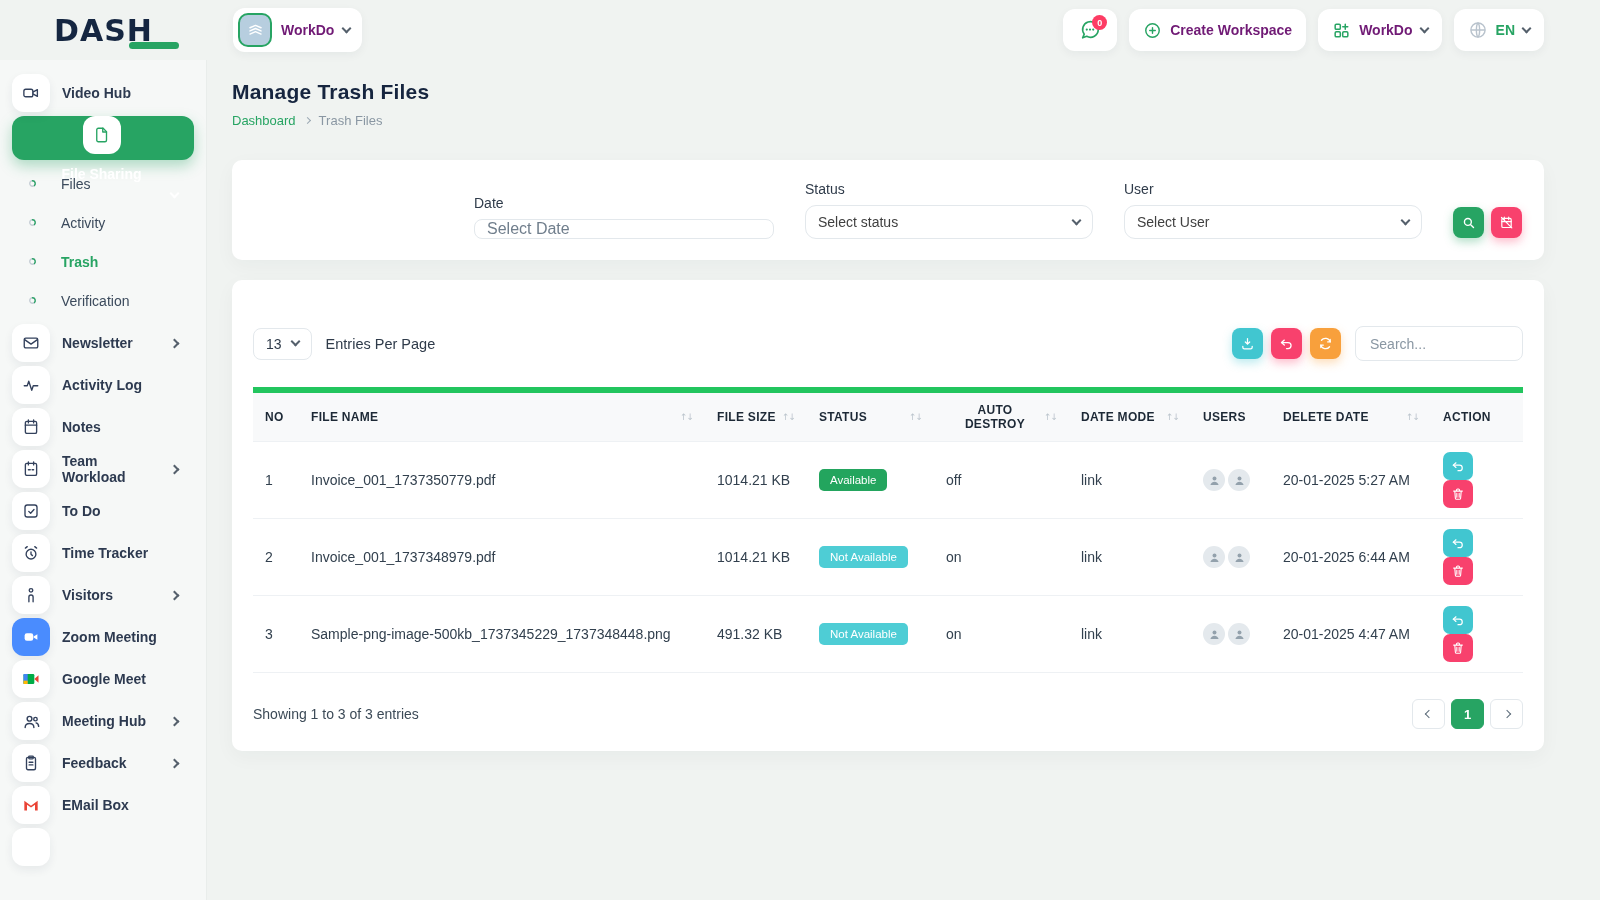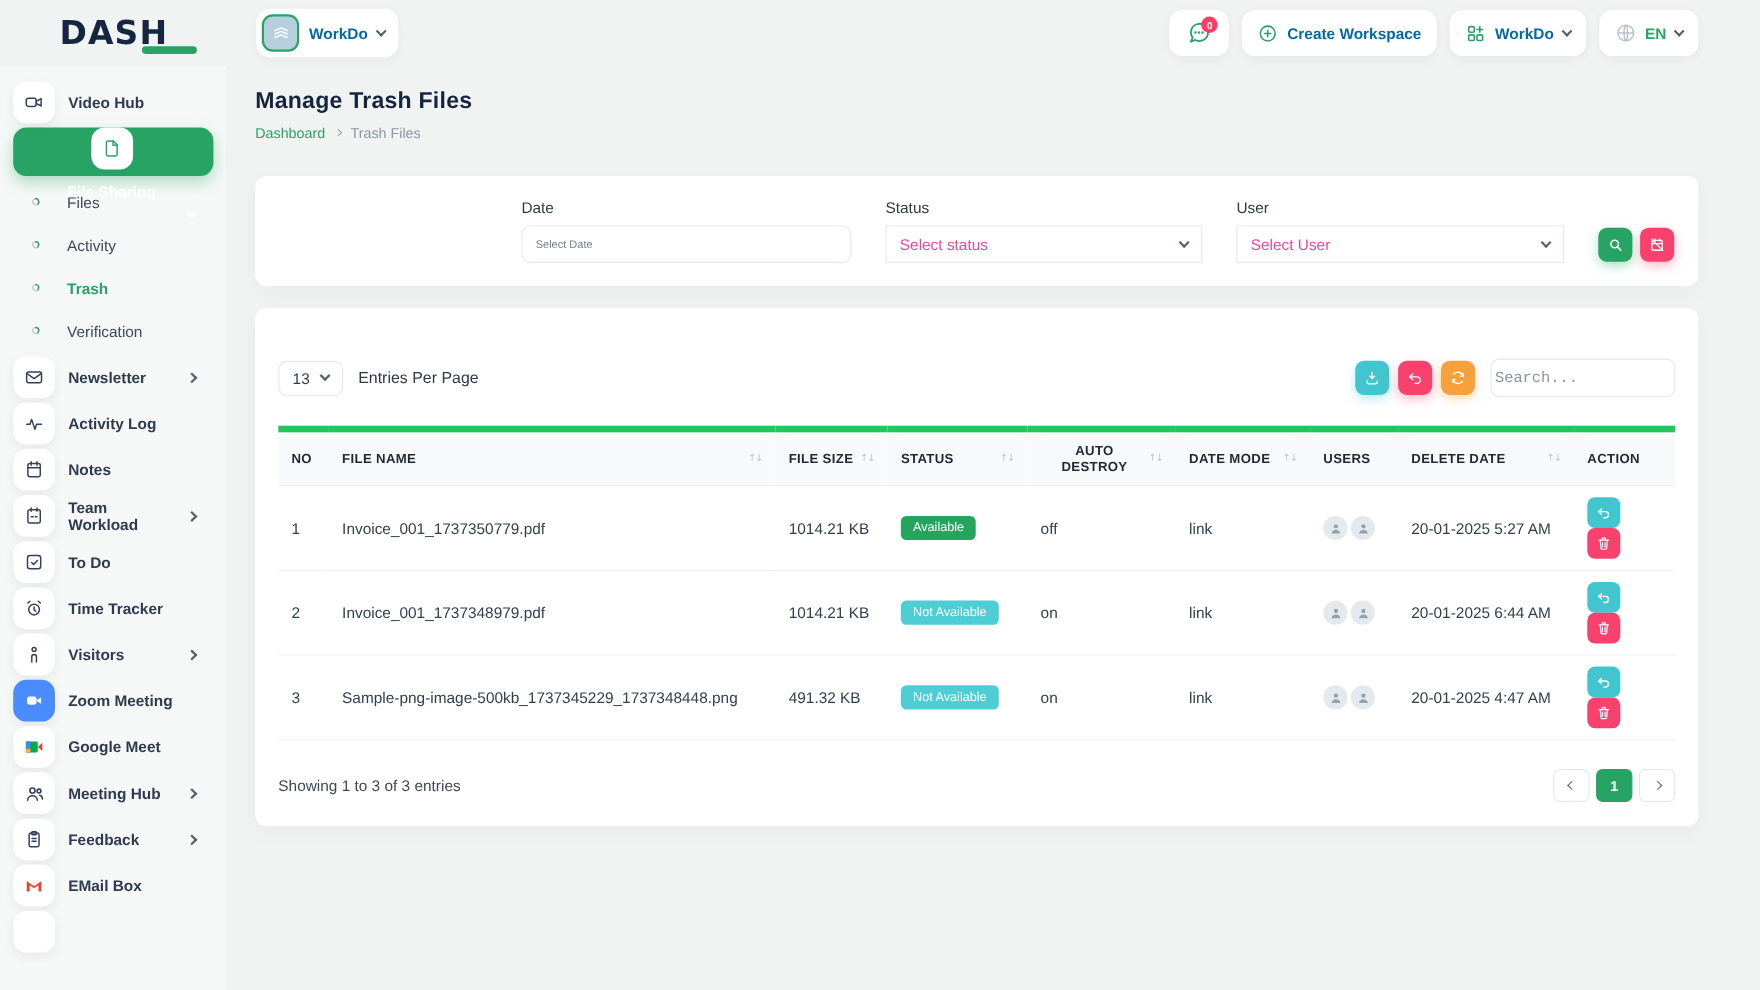--- a/index.html
+++ b/index.html
@@ -14,21 +14,21 @@
   svg{display:block}
   
   .topbar{height:60px; display:flex; align-items:center; position:relative; z-index:5;}
   .logo{width:207px; display:flex; justify-content:center; align-items:center; position:relative; cursor:pointer;}
   .logo-text{font-weight:900; font-size:30px; letter-spacing:1px; color:#152641; font-family:"DejaVu Sans",sans-serif;}
   .logo-bar{position:absolute; right:28px; top:29px; width:50px; height:7px; background:var(--green); border-radius:4px;}
   .ws-pill{display:flex; align-items:center; gap:9px; background:#fff; border-radius:12px; padding:5px 12px 5px 5px; margin-left:26px;
     box-shadow:0 3px 10px rgba(25,45,65,.05); cursor:pointer; height:44px;}
   .ws-icon{width:34px; height:34px; border-radius:10px; background:#b7cedf; border:2px solid var(--green);
     display:flex; align-items:center; justify-content:center;}
-  .pill-label{font-size:14px; font-weight:700; color:#0369a1;}
+  .pill-label{font-size:14px; font-weight:700; color:#701a75;}
   .topbar-right{margin-left:auto; display:flex; align-items:center; gap:12px; margin-right:56px;}
   .top-pill{display:flex; align-items:center; gap:8px; background:#fff; border:none; border-radius:12px; height:42px; padding:0 14px;
     box-shadow:0 3px 10px rgba(25,45,65,.05); cursor:pointer; font-family:inherit;}
   .msg-btn{position:relative; width:54px; justify-content:center;}
   .badge-red{position:absolute; top:6px; right:10px; background:#fd3c64; color:#fff; font-size:9px; font-weight:700;
     min-width:15px; height:15px; border-radius:8px; display:flex; align-items:center; justify-content:center; padding:0 3px;}
   .caret{width:7px; height:7px; border-right:2px solid #55606c; border-bottom:2px solid #55606c;
     transform:rotate(45deg); margin-top:-4px; flex:none;}
   .caret.white{border-color:#fff;}
   .caret.right{transform:rotate(-45deg); margin-top:0;}
@@ -51,44 +51,44 @@
   .main{margin-left:232px; margin-right:56px; padding-top:20px;}
   .page-title{font-size:21px; font-weight:700; color:#16253f; letter-spacing:.2px;}
   .breadcrumb{display:flex; align-items:center; gap:9px; margin-top:9px; font-size:13px;}
   .breadcrumb a{color:var(--green); text-decoration:none; cursor:pointer;}
   .crumb-current{color:var(--muted);}
   .crumb-sep{width:5px; height:5px; border-right:1.6px solid #9aa7b2; border-bottom:1.6px solid #9aa7b2; transform:rotate(-45deg);}
   .card{background:#fff; border-radius:10px; box-shadow:0 6px 20px rgba(24,40,56,.04);}
   
   .filter-card{margin-top:32px; padding:21px 22px; display:flex; justify-content:flex-end; align-items:flex-end; gap:31px;}
   .fgroup label{display:block; font-size:14px; font-weight:500; color:#2f3b4a; margin-bottom:8px;}
-  .fcontrol{height:34px; border:1px solid var(--border); border-radius:0; display:flex; align-items:center;
-    padding:0 12px; font-size:14px; color:#ec4899; background:#fff; cursor:pointer;}
-  .fgroup input{width:100%; height:34px; border:1px solid var(--border); border-radius:8px; padding:0 12px; font-size:10px;
+  .fcontrol{height:34px; border:1px solid var(--border); border-radius:11px; display:flex; align-items:center;
+    padding:0 12px; font-size:14px; color:#404040; background:#fff; cursor:pointer;}
+  .fgroup input{width:100%; height:20px; border:1px solid var(--border); border-radius:8px; padding:0 12px; font-size:16px;
     color:#2f3b4a; font-family:inherit; outline:none;}
   .fgroup input::placeholder{color:#707e8c;}
   .fg-date{width:300px;} .fg-status{width:288px;} .fg-user{width:298px;}
   .fcontrol .caret{margin-left:auto;}
   .fbuttons{display:flex; gap:7px; padding-bottom:1px;}
   .sq-btn{width:31px; height:31px; border:none; border-radius:8px; display:flex; align-items:center; justify-content:center;
     color:#fff; cursor:pointer;}
   .sq-btn.green{background:var(--green); box-shadow:0 4px 10px rgba(39,164,99,.35);}
   .sq-btn.pink{background:var(--pink); box-shadow:0 4px 10px rgba(248,65,109,.35);}
   .sq-btn.teal{background:var(--teal); box-shadow:0 4px 10px rgba(65,198,208,.35);}
   .sq-btn.orange{background:var(--orange); box-shadow:0 4px 10px rgba(248,160,60,.35);}
   
   .table-card{margin-top:20px; padding:24px 21px 22px;}
   .table-toolbar{display:flex; align-items:center; margin:22px 0 26px;}
   .epp{display:flex; align-items:center; gap:14px;}
   .epp-select{display:flex; align-items:center; gap:10px; border:1px solid var(--border); border-radius:8px; height:32px;
     padding:0 12px; font-size:14px; color:#2f3b4a; cursor:pointer; background:#fff;}
   .epp-label{font-size:14.5px; font-weight:500; color:#2f3b4a;}
   .toolbar-right{margin-left:auto; display:flex; align-items:center; gap:8px;}
-  .search-input{width:168px; height:35px; border:1px solid var(--border); border-radius:8px; padding:0 3px; font-size:14px;
-    font-family:Liberation Mono, monospace; color:#2f3b4a; outline:none; margin-left:6px;}
+  .search-input{width:168px; height:35px; border:1px solid var(--border); border-radius:8px; padding:0 14px; font-size:14px;
+    font-family:Liberation Sans, sans-serif; color:#2f3b4a; outline:none; margin-left:6px;}
   .search-input::placeholder{color:#8a97a3;}
   table{width:100%; border-collapse:collapse; table-layout:fixed;}
   th{background:#f8f9fa; border-top:6px solid #22c55e; border-bottom:1px solid #eef1f4; padding:10px 12px;
     font-size:12px; font-weight:700; color:#1d2936; text-align:center; letter-spacing:.3px;}
   th .th-inner{display:flex; align-items:center; justify-content:space-between;}
   .sort-glyph{font-size:9px; color:#bcc5cd; letter-spacing:-1px; font-weight:400; font-family:"DejaVu Sans",sans-serif;}
   td{padding:10px 12px; font-size:14px; color:#32404e; border-bottom:1px solid #eef1f4; height:42px; vertical-align:middle;}
   .badge{display:inline-block; padding:5px 11px; border-radius:5px; font-size:11.5px; font-weight:500; color:#fff;}
   .badge.green{background:var(--badge-green);}
   .badge.teal{background:var(--badge-teal);}

